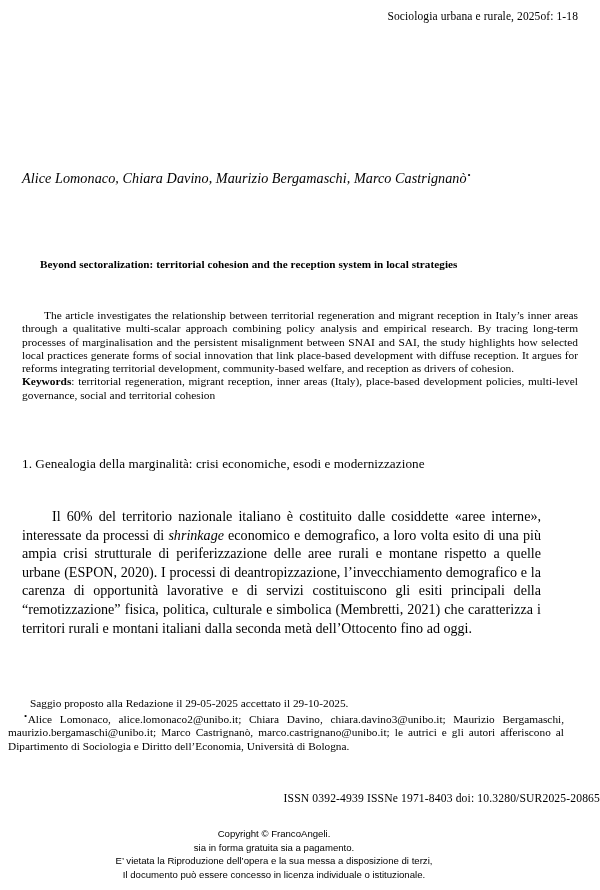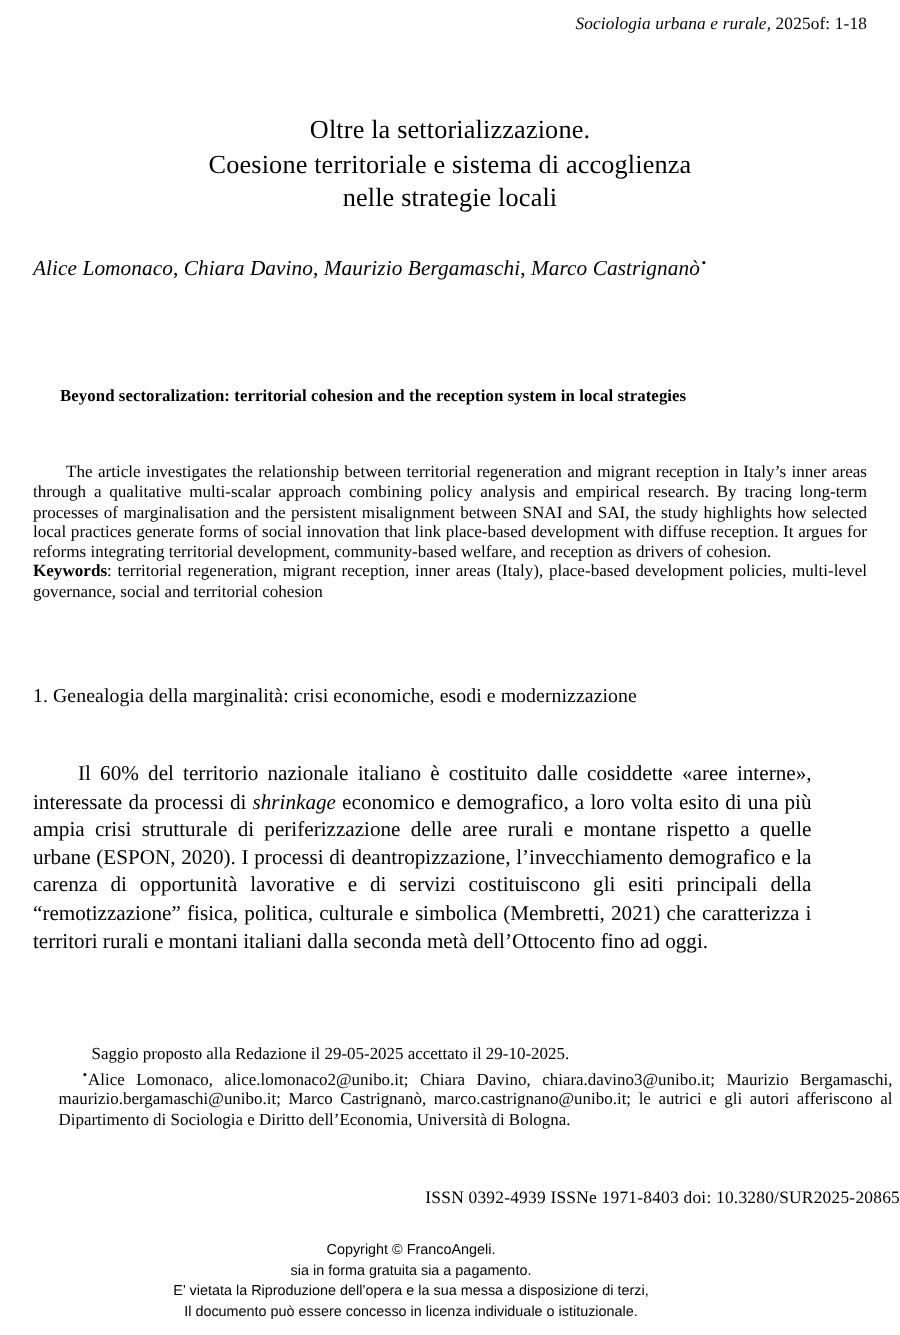--- a/index.html
+++ b/index.html
@@ -26,21 +26,20 @@
   
   .running-head {
     position: absolute;
     top: 10px;
     right: 22px;
     font-size: 11.5px;
     letter-spacing: 0.1px;
     white-space: nowrap;
   }
   .running-head .journal {
-    font-style: italic;
   }
 
   
   .title-block {
     position: absolute;
     top: 75px;
     left: 60px;
     width: 480px;
     text-align: center;
     font-size: 17.5px;
@@ -128,21 +127,21 @@
   .body-text p {
     margin: 0;
     text-indent: 30px;
   }
   .body-text i { }
 
   
   .footnotes {
     position: absolute;
     top: 697px;
-    left: 39px;
+    left: 8px;
     width: 556px;
     font-size: 11.3px;
     line-height: 13.2px;
     text-align: justify;
     text-justify: inter-word;
   }
   .footnotes p { margin: 0; }
   .footnotes p.fn-date { text-indent: 22px; text-align: left; }
   .footnotes p.fn-authors { text-indent: 16px; }
   .footnotes .fn-mark {
@@ -178,25 +177,20 @@
 </style>
 </head>
 <body>
 
 <div class="page">
 
   <div class="running-head">
     <span class="journal">Sociologia urbana e rurale</span><span>, 2025of: 1-18</span>
   </div>
 
-  <div class="title-block">
-    <span class="title-line">Oltre la settorializzazione.</span>
-    <span class="title-line">Coesione territoriale e sistema di accoglienza</span>
-    <span class="title-line">nelle strategie locali</span>
-  </div>
 
   <div class="authors">
     <span>Alice Lomonaco, Chiara Davino, Maurizio Bergamaschi, Marco Castrignanò</span><span class="fn-mark">•</span>
   </div>
 
   <div class="en-title">Beyond sectoralization: territorial cohesion and the reception system in local strategies</div>
 
   <div class="abstract">
     <p class="body-abs">The article investigates the relationship between territorial regeneration and migrant reception in Italy’s inner areas through a qualitative multi-scalar approach combining policy analysis and empirical research. By tracing long-term processes of marginalisation and the persistent misalignment between SNAI and SAI, the study highlights how selected local practices generate forms of social innovation that link place-based development with diffuse reception. It argues for reforms integrating territorial development, community-based welfare, and reception as drivers of cohesion.</p>
     <p class="keywords"><b>Keywords</b><span>: territorial regeneration, migrant reception, inner areas (Italy), place-based development policies, multi-level governance, social and territorial cohesion</span></p>

